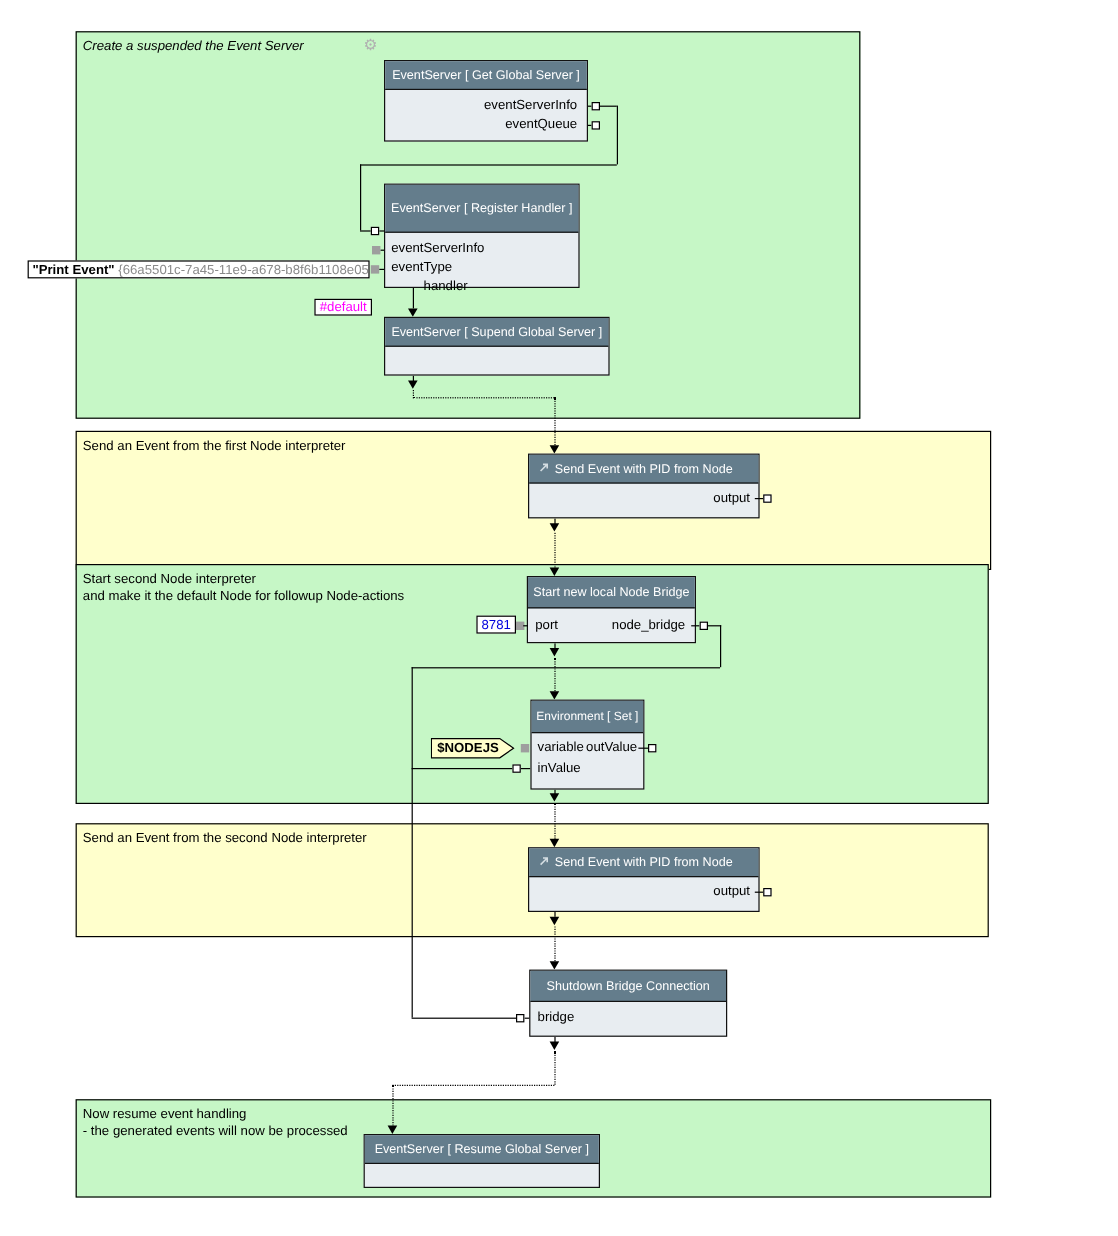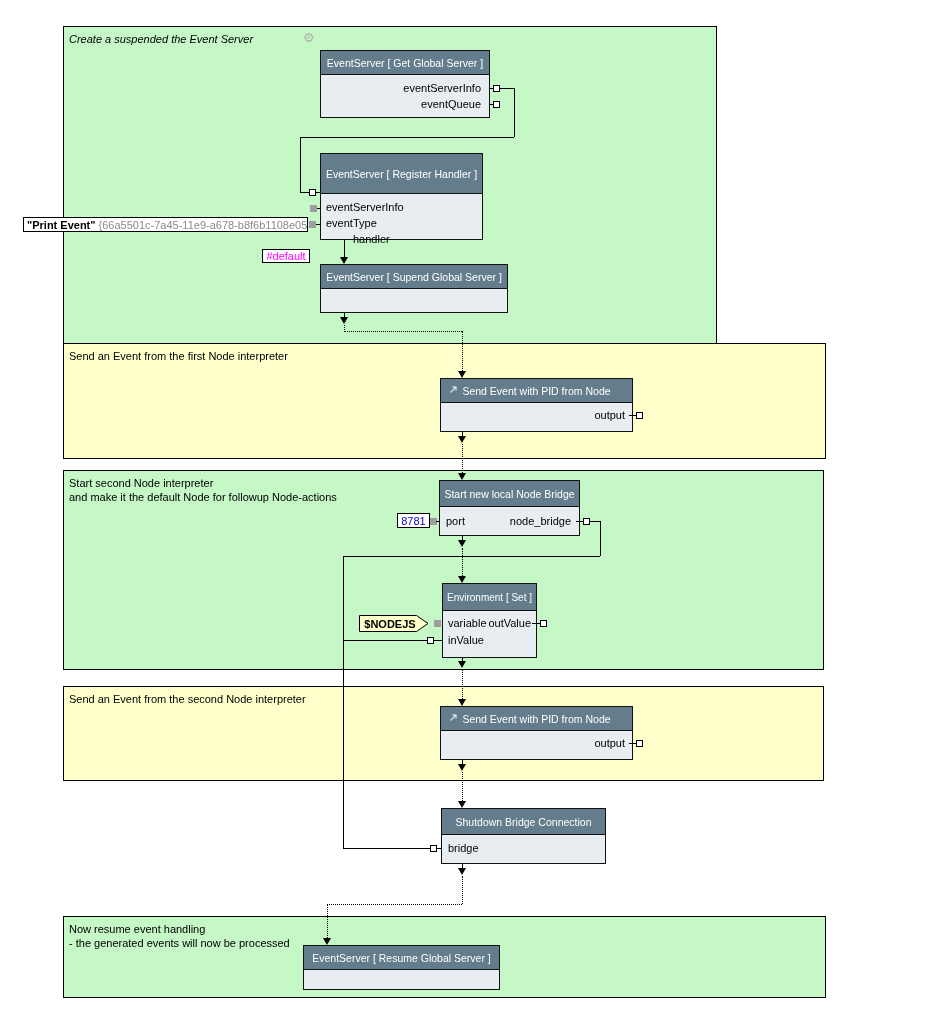--- a/index.html
+++ b/index.html
@@ -39,21 +39,21 @@
   .hicon { position:absolute; left:7px; top:5px; }
 </style>
 </head>
 <body>
 
 <div class="canvas">
 
   <div class="region green" style="left:63px; top:26px; width:654px; height:323px;font-style:italic;">
     <div class="region-label">Create a suspended the Event Server</div>
   </div>
-  <div class="region yellow" style="left:63px; top:343px; width:763px; height:116px;">
+  <div class="region yellow" style="left:63px; top:359px; width:763px; height:116px;">
     <div class="region-label">Send an Event from the first Node interpreter</div>
   </div>
   <div class="region green" style="left:63px; top:470px; width:761px; height:200px;">
     <div class="region-label">
       <div>Start second Node interpreter</div>
       <div>and make it the default Node for followup Node-actions</div>
     </div>
   </div>
   <div class="region yellow" style="left:63px; top:686px; width:761px; height:95px;">
     <div class="region-label">Send an Event from the second Node interpreter</div>

